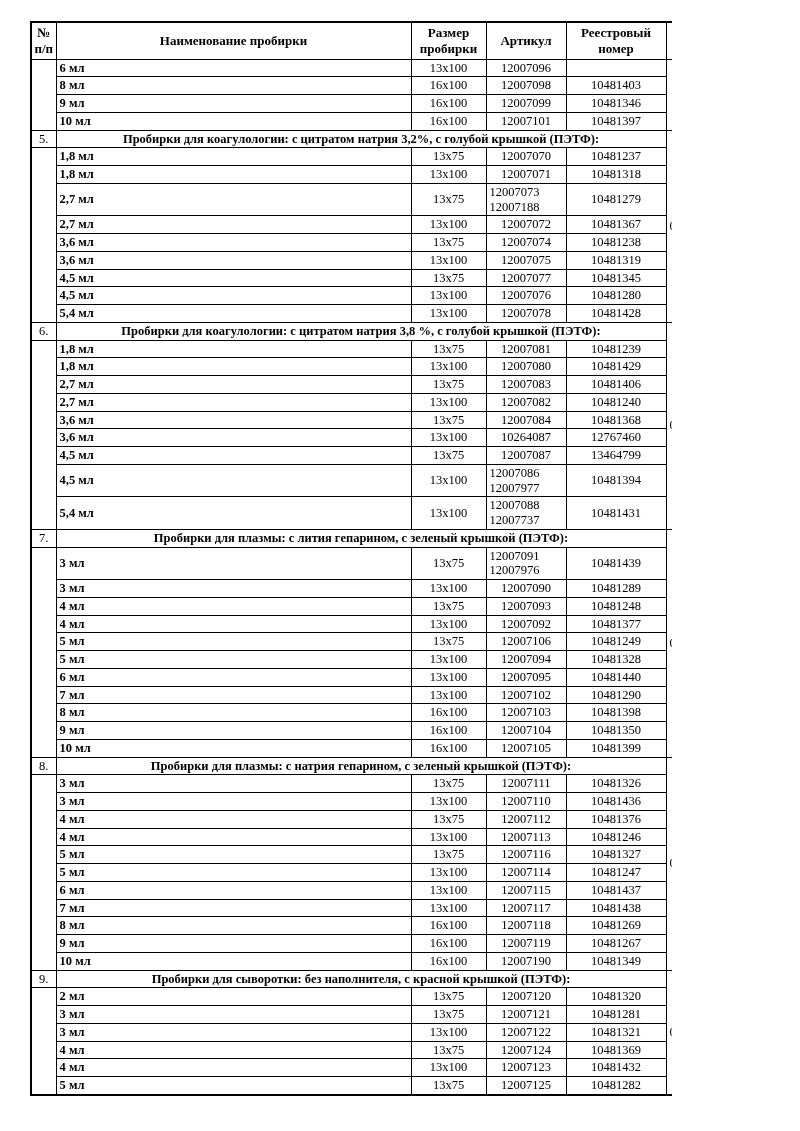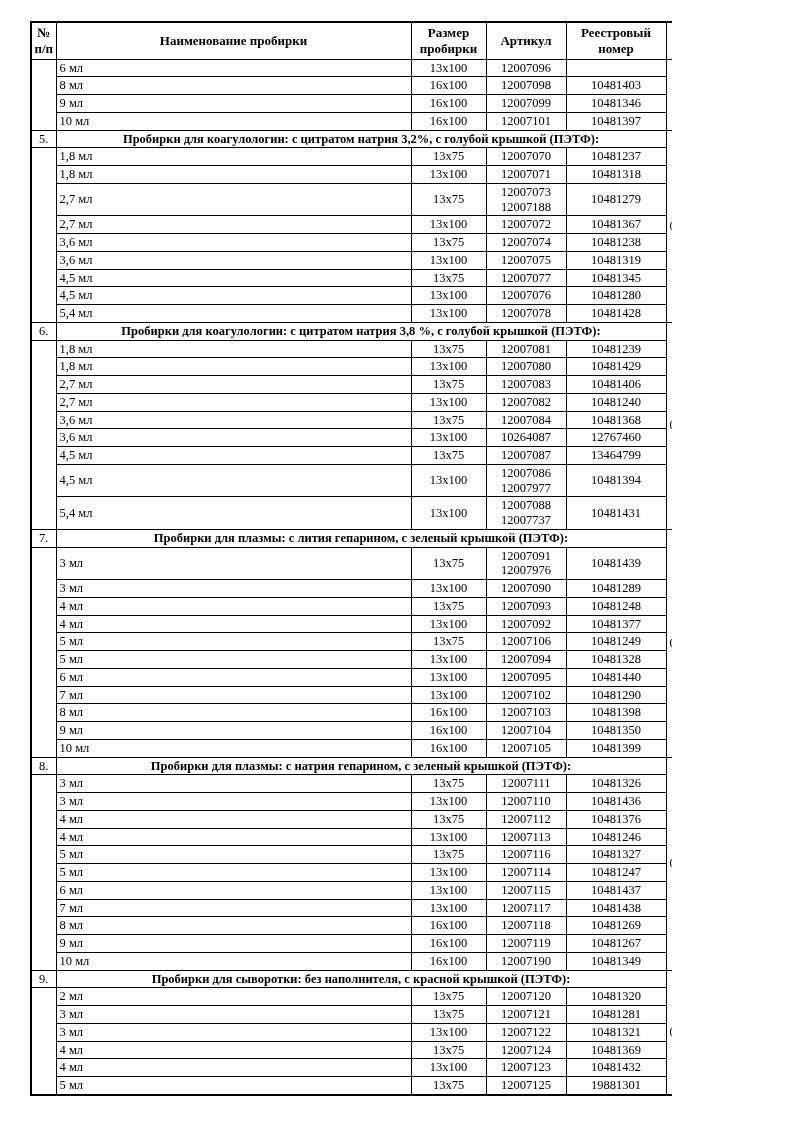--- a/index.html
+++ b/index.html
@@ -37,34 +37,34 @@
     overflow: hidden;
   }
   .doc-table thead th {
     font-weight: bold;
     text-align: center;
     height: 37px;
     font-size: 13px;
     padding: 2px 1px;
   }
   .doc-table tbody td { height: 17.5px; }
-  .name-cell { text-align: left; padding-left: 5px; }
+  .name-cell { text-align: left; padding-left: 5px; font-weight: bold; }
   .c { text-align: center; }
   .num-cell { text-align: center; vertical-align: middle; }
   .section-num { vertical-align: middle; }
   .section-title {
     font-weight: bold;
     text-align: center;
     height: 18px;
   }
   .validity {
     text-align: left;
     vertical-align: middle;
   }
-  .article-line { text-align: center; }
+  .article-line { text-align: left; }
 </style>
 </head>
 <body>
 
 <div class="page">
   <table class="doc-table">
     <colgroup>
       <col style="width:25px">
       <col style="width:355px">
       <col style="width:75px">
@@ -418,17 +418,17 @@
         <tr>
           <td class="name-cell">4 мл</td>
           <td class="c">13x100</td>
           <td class="c">12007123</td>
           <td class="c">10481432</td>
         </tr>
         <tr>
           <td class="name-cell">5 мл</td>
           <td class="c">13x75</td>
           <td class="c">12007125</td>
-          <td class="c">19881301</td>
+          <td class="c">10481282</td>
         </tr>
       </tbody>
   </table>
 </div>
 
 </body></html>

